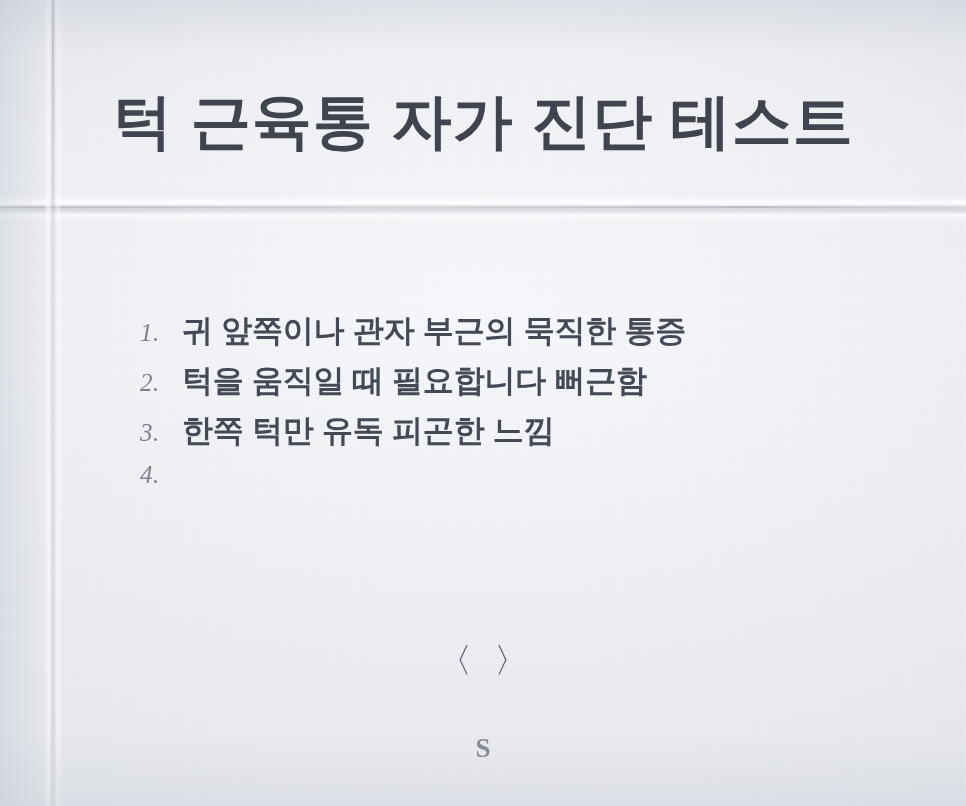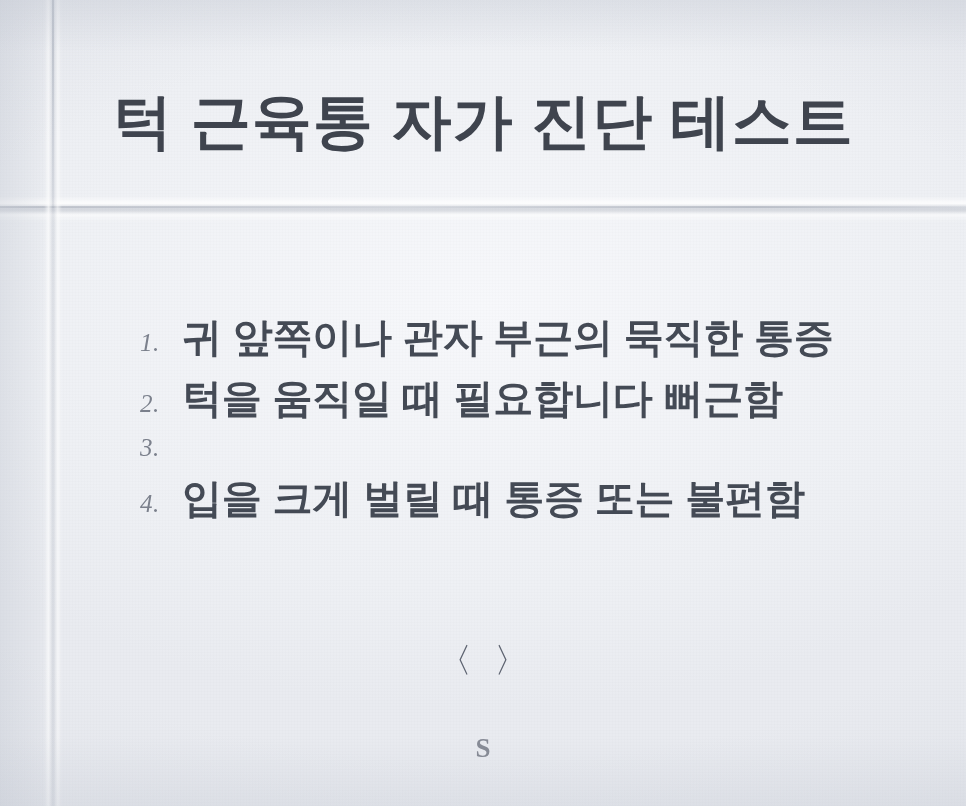--- a/index.html
+++ b/index.html
@@ -157,21 +157,21 @@
     font-family: "Liberation Serif", serif;
     font-style: italic;
     font-size: 25px;
     color: #7b808c;
     width: 42px;
     flex: 0 0 42px;
     text-align: left;
     letter-spacing: .5px;
   }
   .item-text {
-    font-size: 40px;
+    font-size: 31px;
     font-weight: bold;
     color: #444a55;
     letter-spacing: -0.2px;
     line-height: 1.25;
     white-space: nowrap;
   }
 
   .cta {
     position: absolute;
     top: 645px;
@@ -236,25 +236,25 @@
         <span class="item-text">귀 앞쪽이나 관자 부근의 묵직한 통증</span>
       </div>
 
       <div class="list-item">
         <span class="num">2.</span>
         <span class="item-text">턱을 움직일 때 필요합니다 뻐근함</span>
       </div>
 
       <div class="list-item">
         <span class="num">3.</span>
+        <span class="item-text">한쪽 턱만 유독 피곤한 느낌</span>
       </div>
 
       <div class="list-item">
         <span class="num">4.</span>
-        <span class="item-text">입을 크게 벌릴 때 통증 또는 불편함</span>
       </div>
 
     </div>
 
     <div class="cta">
       <span class="chev">〈</span>
       <span class="chev">〉</span>
     </div>
 
     <div class="mark">S</div>

